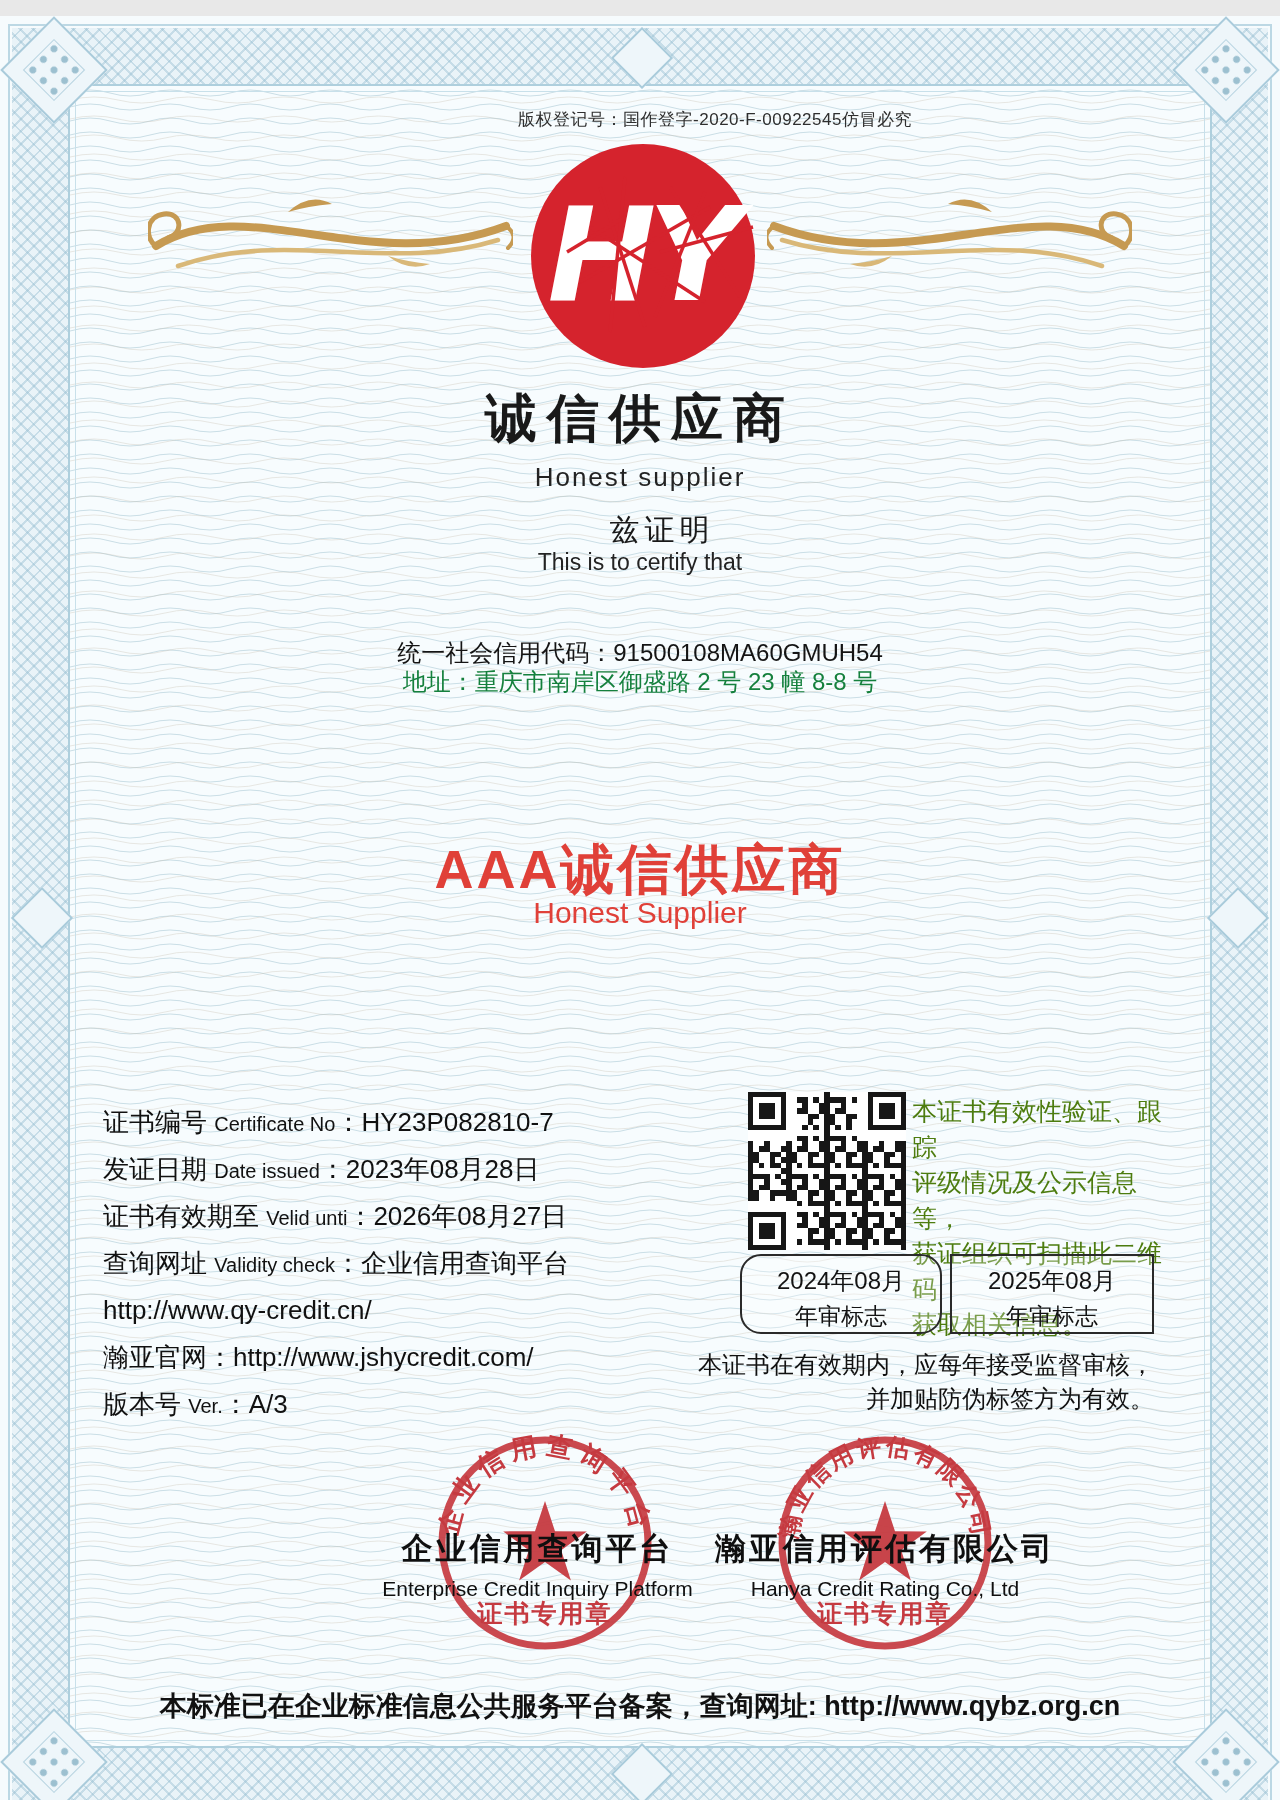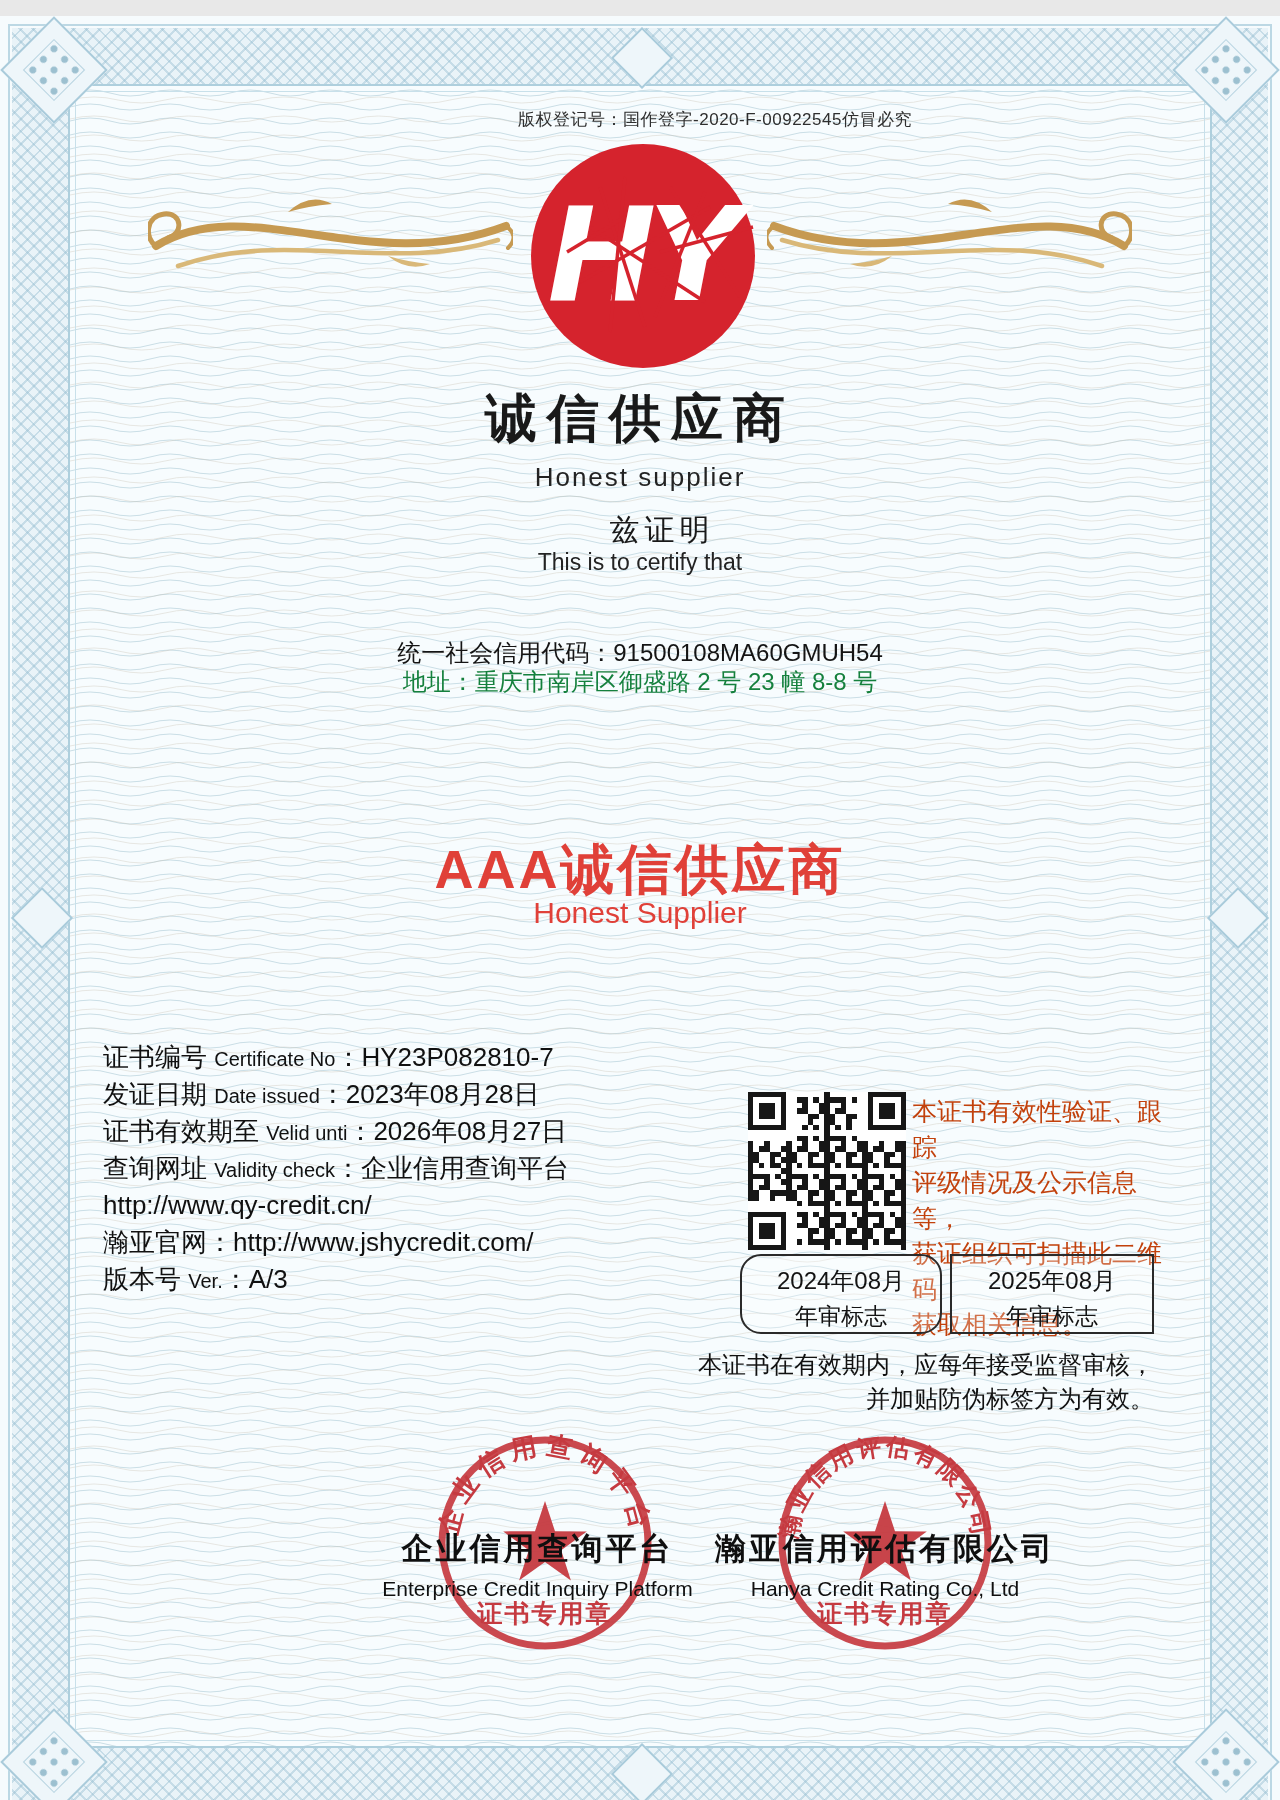--- a/index.html
+++ b/index.html
@@ -39,25 +39,25 @@
   .title-en{top:446px; font-size:26px; letter-spacing:2px; color:#232323;}
   .certify-cn{top:494px; font-size:30px; letter-spacing:5px; color:#191919;padding-left:44px;}
   .certify-en{top:533px; font-size:23px; color:#232323;}
   .company{top:568px; font-size:40px; font-weight:bold; color:#101010; letter-spacing:1px;}
   .code-line{top:621px; font-size:24px; color:#141414;}
   .addr-line{top:650px; font-size:24px; color:#15803d;}
   .award-cn{top:818px; font-size:54px; font-weight:bold; color:#e04038; letter-spacing:3px;}
   .award-en{top:880px; font-size:30px; color:#e04038;}
   .footer-line{top:1672px; font-size:27px; font-weight:600; color:#111;}
   
-  .details{position:absolute; left:103px; top:1024px; font-size:26px; line-height:35px; color:#111; text-align:left;}
+  .details{position:absolute; left:103px; top:1084px; font-size:26px; line-height:45px; color:#111; text-align:left;}
   .details .en{font-size:20px;}
   
   .qr{position:absolute; left:748px; top:1076px; width:158px; height:158px;}
-  .qr-info{position:absolute; left:912px; top:1078px; width:268px; font-size:25px; line-height:35.5px; color:#c2410c; text-align:left;}
+  .qr-info{position:absolute; left:912px; top:1078px; width:268px; font-size:25px; line-height:35.5px; color:#4d7c0f; text-align:left;}
   
   .rbox{position:absolute; top:1238px; height:76px; border:2px solid #2a2a2a; text-align:center; background:rgba(255,255,255,.25);}
   .rbox.b1{left:740px; width:198px;border-radius:21px;}
   .rbox.b2{left:950px; width:200px;}
   .rbox .l1{margin-top:9px; font-size:24px; color:#131313;}
   .rbox .l2{margin-top:4px; font-size:23px; color:#131313;}
   
   .note{position:absolute; left:620px; right:126px; top:1332px; text-align:right; font-size:24px; line-height:34px; color:#111;}
   
   .seal{position:absolute; width:250px; height:250px; z-index:3;}
@@ -530,14 +530,15 @@
 
   <div class="org left">
     <div class="cn">企业信用查询平台</div>
     <div class="en">Enterprise Credit Inquiry Platform</div>
   </div>
   <div class="org right">
     <div class="cn">瀚亚信用评估有限公司</div>
     <div class="en">Hanya Credit Rating Co., Ltd</div>
   </div>
 
+  <div class="abs footer-line z">本标准已在企业标准信息公共服务平台备案，查询网址: http://www.qybz.org.cn</div>
 
 </div>
 
 </body></html>

